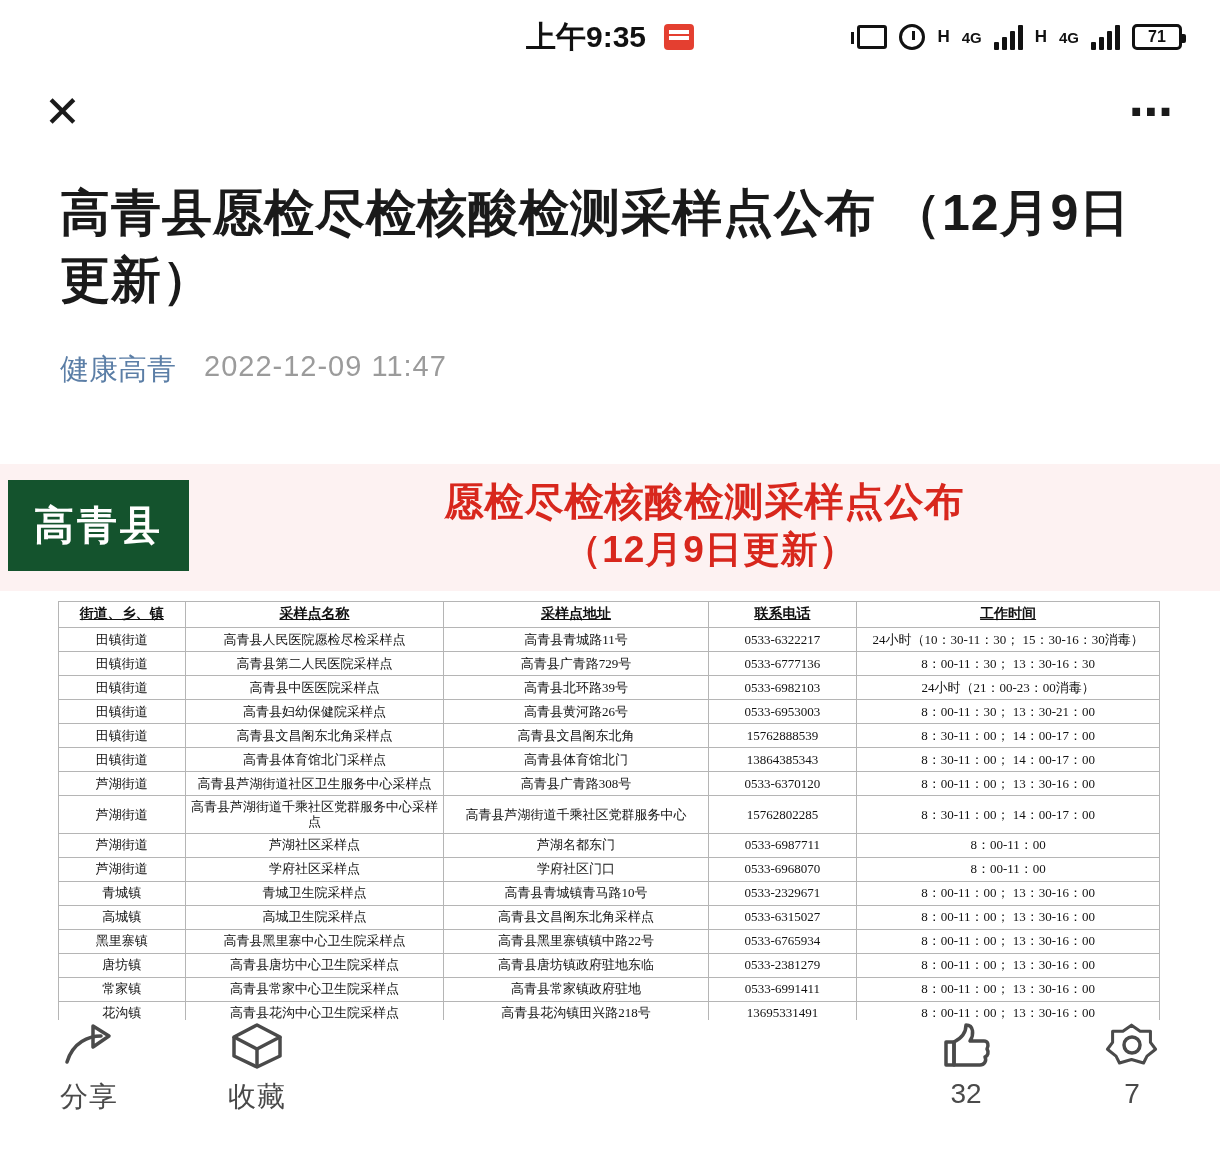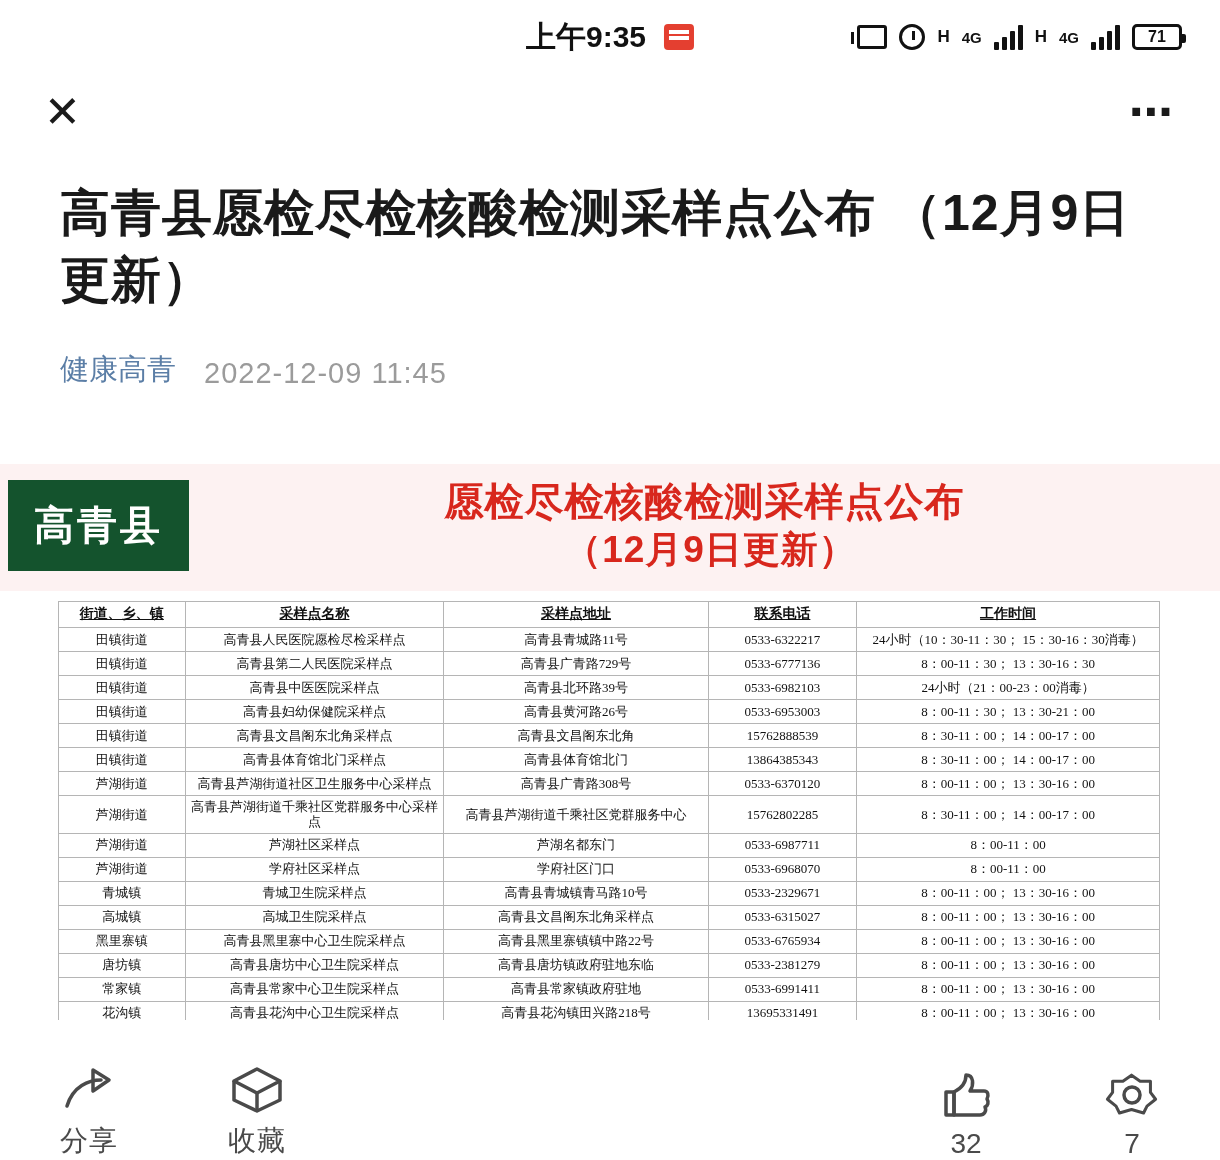--- a/index.html
+++ b/index.html
@@ -142,21 +142,21 @@
   .art-title {
     font-size: 50px;
     line-height: 1.34;
     font-weight: bold;
     color: #1a1a1a;
     letter-spacing: 1px;
   }
   .art-meta {
     margin-top: 36px;
     display: flex;
-    align-items: flex-end;
+    align-items: flex-start;
     gap: 28px;
     font-size: 29px;
   }
   .art-account { color: #5b7ea6; }
   .art-date { color: #9b9b9b; letter-spacing: 1px; }
 
   
   .poster {
     margin: 74px 0 0 0;
     background: #fdf2f2;
@@ -225,21 +225,21 @@
     color: #a6a6a6;
     letter-spacing: 2px;
   }
 
   
   .bottombar {
     position: absolute;
     left: 0; right: 0; bottom: 0;
     height: 140px;
     display: flex;
-    align-items: flex-end;
+    align-items: flex-start;
     padding: 0 60px;
     background: #fff;
   }
   .bb-left { display: flex; gap: 110px; }
   .bb-right { margin-left: auto; display: flex; gap: 110px; }
   .bb-item {
     display: flex;
     flex-direction: column;
     align-items: center;
     gap: 8px;
@@ -286,21 +286,21 @@
 
 <div class="navbar">
   <span class="close-x">✕</span>
   <span class="more-dots">⋯</span>
 </div>
 
 <div class="article">
   <h1 class="art-title">高青县愿检尽检核酸检测采样点公布 （12月9日更新）</h1>
   <div class="art-meta">
     <span class="art-account">健康高青</span>
-    <span class="art-date">2022-12-09 11:45</span>
+    <span class="art-date">2022-12-09 11:47</span>
   </div>
 </div>
 
 <div class="poster">
   <div class="poster-tag">高青县</div>
   <div class="poster-title">
     <span class="l1">愿检尽检核酸检测采样点公布</span>
     <span class="l2">（12月9日更新）</span>
   </div>
 </div>

